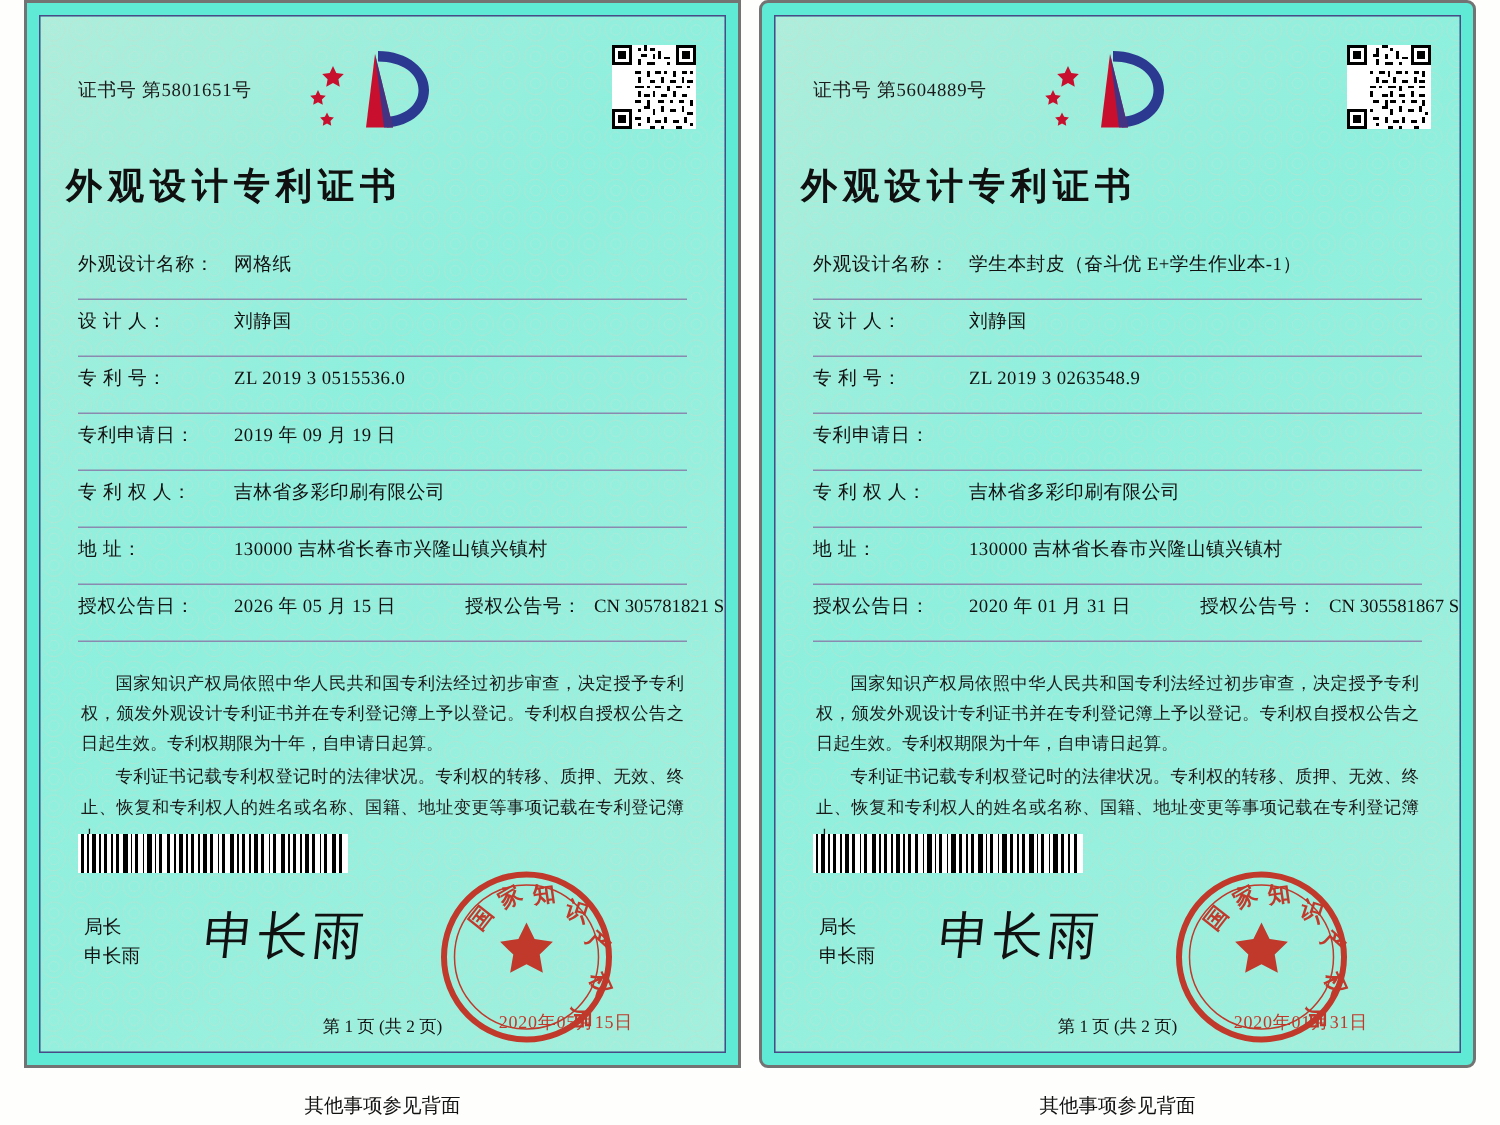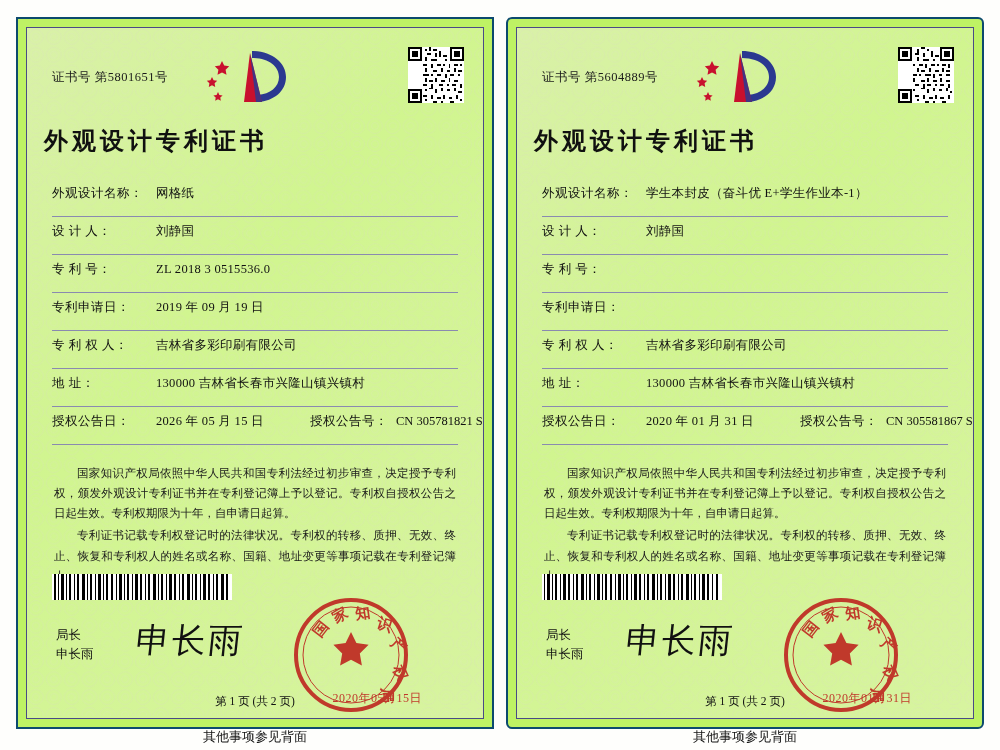--- a/index.html
+++ b/index.html
@@ -18,23 +18,22 @@
     width: 1000px;
     height: 750px;
     display: flex;
     justify-content: space-between;
     background: #fefefc;
   }
   .cert {
     position: relative;
     width: 478px;
     height: 712px;
-    margin-top: 17px;
-    background: #bef264;
-    border: 2px solid #0c4a6e;
+    background: #5eead4;
+    border: 2px solid #737373;
     box-sizing: border-box;
   }
   .cert.left { margin-left: 16px; }
   .cert.right { margin-right: 16px; border-radius: 6px; }
 
   .inner-frame {
     position: absolute;
     left: 8px; top: 8px; right: 8px; bottom: 8px;
     border: 1px solid #4a4a86;
     box-sizing: border-box;
@@ -340,21 +339,21 @@
         <div class="field">
           <span class="lbl">外观设计名称：</span>
           <span class="val">网格纸</span>
         </div>
         <div class="field">
           <span class="lbl">设 计 人：</span>
           <span class="val">刘静国</span>
         </div>
         <div class="field">
           <span class="lbl">专 利 号：</span>
-          <span class="val">ZL 2018 3 0515536.0</span>
+          <span class="val">ZL 2019 3 0515536.0</span>
         </div>
         <div class="field">
           <span class="lbl">专利申请日：</span>
           <span class="val">2019 年 09 月 19 日</span>
         </div>
         <div class="field">
           <span class="lbl">专 利 权 人：</span>
           <span class="val">吉林省多彩印刷有限公司</span>
         </div>
         <div class="field">
@@ -557,20 +556,21 @@
         <div class="field">
           <span class="lbl">外观设计名称：</span>
           <span class="val">学生本封皮（奋斗优 E+学生作业本-1）</span>
         </div>
         <div class="field">
           <span class="lbl">设 计 人：</span>
           <span class="val">刘静国</span>
         </div>
         <div class="field">
           <span class="lbl">专 利 号：</span>
+          <span class="val">ZL 2019 3 0263548.9</span>
         </div>
         <div class="field">
           <span class="lbl">专利申请日：</span>
         </div>
         <div class="field">
           <span class="lbl">专 利 权 人：</span>
           <span class="val">吉林省多彩印刷有限公司</span>
         </div>
         <div class="field">
           <span class="lbl">地 址：</span>

